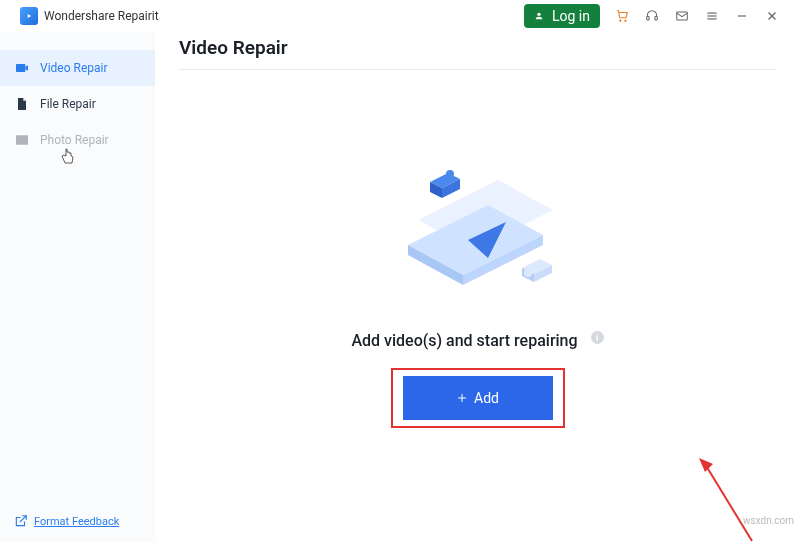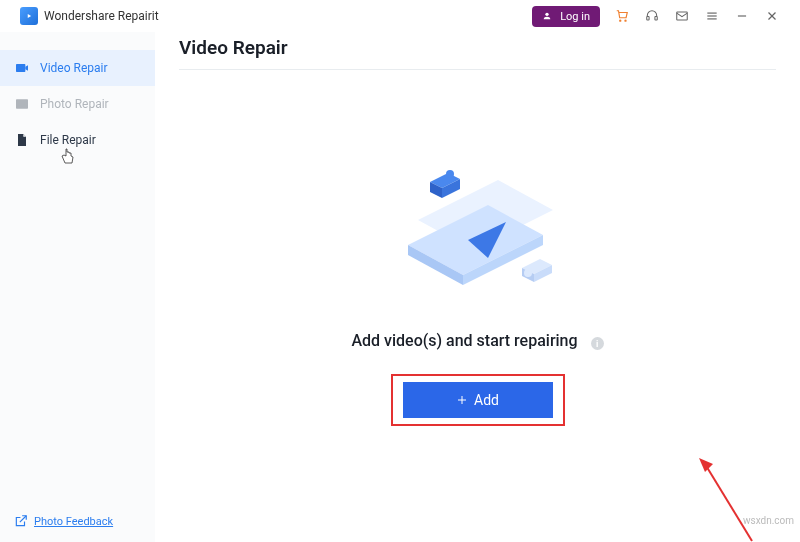--- a/index.html
+++ b/index.html
@@ -3,46 +3,46 @@
   <meta charset="utf-8">
   <style>
     * { margin: 0; padding: 0; box-sizing: border-box; font-family: -apple-system, BlinkMacSystemFont, "Segoe UI", Roboto, sans-serif; }
     body { width: 800px; height: 542px; background: #fff; overflow: hidden; position: relative; }
     
     .titlebar { height: 32px; display: flex; align-items: center; padding: 0 20px; }
     .app-brand { display: flex; align-items: center; gap: 6px; font-size: 12px; color: #333; }
     .app-logo { width: 18px; height: 18px; background: linear-gradient(135deg, #4a9eff, #1e6fd9); border-radius: 3px; display: flex; align-items: center; justify-content: center; }
     .app-logo svg { width: 10px; height: 10px; }
     .titlebar-right { margin-left: auto; display: flex; align-items: center; gap: 14px; }
-    .login-btn { background: #701a75; color: #fff; border: none; border-radius: 4px; padding: 4px 10px; font-size: 11px; display: flex; align-items: center; gap: 8px; cursor: pointer; }
+    .login-btn { background: #15803d; color: #fff; border: none; border-radius: 4px; padding: 4px 10px; font-size: 14px; display: flex; align-items: center; gap: 8px; cursor: pointer; }
     .win-icon { display: flex; align-items: center; justify-content: center; width: 16px; height: 16px; color: #666; cursor: pointer; }
     .win-icon svg { width: 14px; height: 14px; }
     
     .body-wrap { display: flex; height: calc(100% - 32px); }
     .sidebar { width: 155px; background: #fafbfc; display: flex; flex-direction: column; padding-top: 18px; }
     .sidebar-item { display: flex; align-items: center; gap: 10px; padding: 10px 14px; font-size: 12px; color: #b0b5bb; cursor: pointer; position: relative; }
     .sidebar-item.active { background: #e8f1fe; color: #2b7def; }
     .sidebar-item.darktext { color: #2d3848; }
     .sidebar-item .side-icon { width: 16px; height: 16px; display: flex; align-items: center; justify-content: center; }
     .sidebar-bottom { margin-top: auto; padding: 14px; }
     .feedback-link { display: flex; align-items: center; gap: 6px; color: #2b7def; font-size: 11px; text-decoration: underline; cursor: pointer; }
     .feedback-link svg { width: 14px; height: 14px; }
     
     .main { flex: 1; padding: 4px 24px 16px 24px; position: relative; }
     .page-title { font-size: 19px; font-weight: 600; color: #1a1f28; margin-bottom: 10px; }
     .divider { height: 1px; background: #e8ecef; }
     
     .center-area { display: flex; flex-direction: column; align-items: center; padding-top: 85px; }
     .illustration { width: 200px; height: 150px; position: relative; margin-bottom: 26px; }
     
-    .hint-row { display: flex; align-items: flex-end; gap: 13px; margin-bottom: 24px; }
+    .hint-row { display: flex; align-items: flex-start; gap: 13px; margin-bottom: 18px; }
     .hint-text { font-size: 16px; color: #1a1f28; font-weight: 500; }
     .info-dot { width: 13px; height: 13px; border-radius: 50%; background: #d5d9dd; color: #fff; font-size: 9px; display: flex; align-items: center; justify-content: center; font-weight: bold; }
     
-    .add-btn { background: #2b67e8; color: #fff; border: none; width: 150px; height: 36px; font-size: 14px; display: flex; align-items: center; justify-content: center; gap: 6px; cursor: pointer; }
+    .add-btn { background: #2b67e8; color: #fff; border: none; width: 150px; height: 44px; font-size: 14px; display: flex; align-items: center; justify-content: center; gap: 6px; cursor: pointer; }
     .add-btn-wrap { border: 2px solid #e43131; padding: 6px 10px; position: relative; }
     
     .arrow-annot { position: absolute; left: 542px; top: 424px; pointer-events: none; }
     
     .cursor-hand { position: absolute; left: 60px; top: 148px; pointer-events: none; }
     
     .watermark { position: absolute; right: 6px; bottom: 16px; font-size: 10px; color: #bbb; }
   </style>
 </head>
 <body>
@@ -110,47 +110,47 @@
   <div class="sidebar">
     <div class="sidebar-item active">
       <span class="side-icon">
         <svg viewBox="0 0 24 24" width="16" height="16" fill="#2b7def">
             <rect x="3" y="6" width="14" height="12" rx="1"></rect>
             <path d="M17 10l4-2v8l-4-2z"></path>
           </svg>
       </span>
       <span>Video Repair</span>
     </div>
+    <div class="sidebar-item darktext">
+      <span class="side-icon">
+        <svg viewBox="0 0 24 24" width="16" height="16" fill="#2d3848">
+            <path d="M6 3h8l4 4v14H6z"></path>
+            <path d="M14 3v4h4" fill="#fafbfc"></path>
+          </svg>
+      </span>
+      <span>File Repair</span>
+    </div>
     <div class="sidebar-item">
       <span class="side-icon">
         <svg viewBox="0 0 24 24" width="16" height="16" fill="#b0b5bb">
             <rect x="3" y="5" width="18" height="14" rx="1"></rect>
             <circle cx="9" cy="10" r="1.5"></circle>
             <path d="M4 18l5-5 3 3 4-4 4 4"></path>
           </svg>
       </span>
       <span>Photo Repair</span>
     </div>
-    <div class="sidebar-item darktext">
-      <span class="side-icon">
-        <svg viewBox="0 0 24 24" width="16" height="16" fill="#2d3848">
-            <path d="M6 3h8l4 4v14H6z"></path>
-            <path d="M14 3v4h4" fill="#fafbfc"></path>
-          </svg>
-      </span>
-      <span>File Repair</span>
-    </div>
     <div class="sidebar-bottom">
       <a class="feedback-link">
         <svg viewBox="0 0 24 24" fill="none" stroke="#2b7def" stroke-width="2">
             <path d="M14 3h7v7"></path>
             <path d="M10 14L21 3"></path>
             <path d="M18 13v7H4V6h7"></path>
           </svg>
-        <span>Photo Feedback</span>
+        <span>Format Feedback</span>
       </a>
     </div>
   </div>
 
   <div class="main">
     <div class="page-title">Video Repair</div>
     <div class="divider"></div>
 
     <div class="center-area">
       <div class="illustration">

